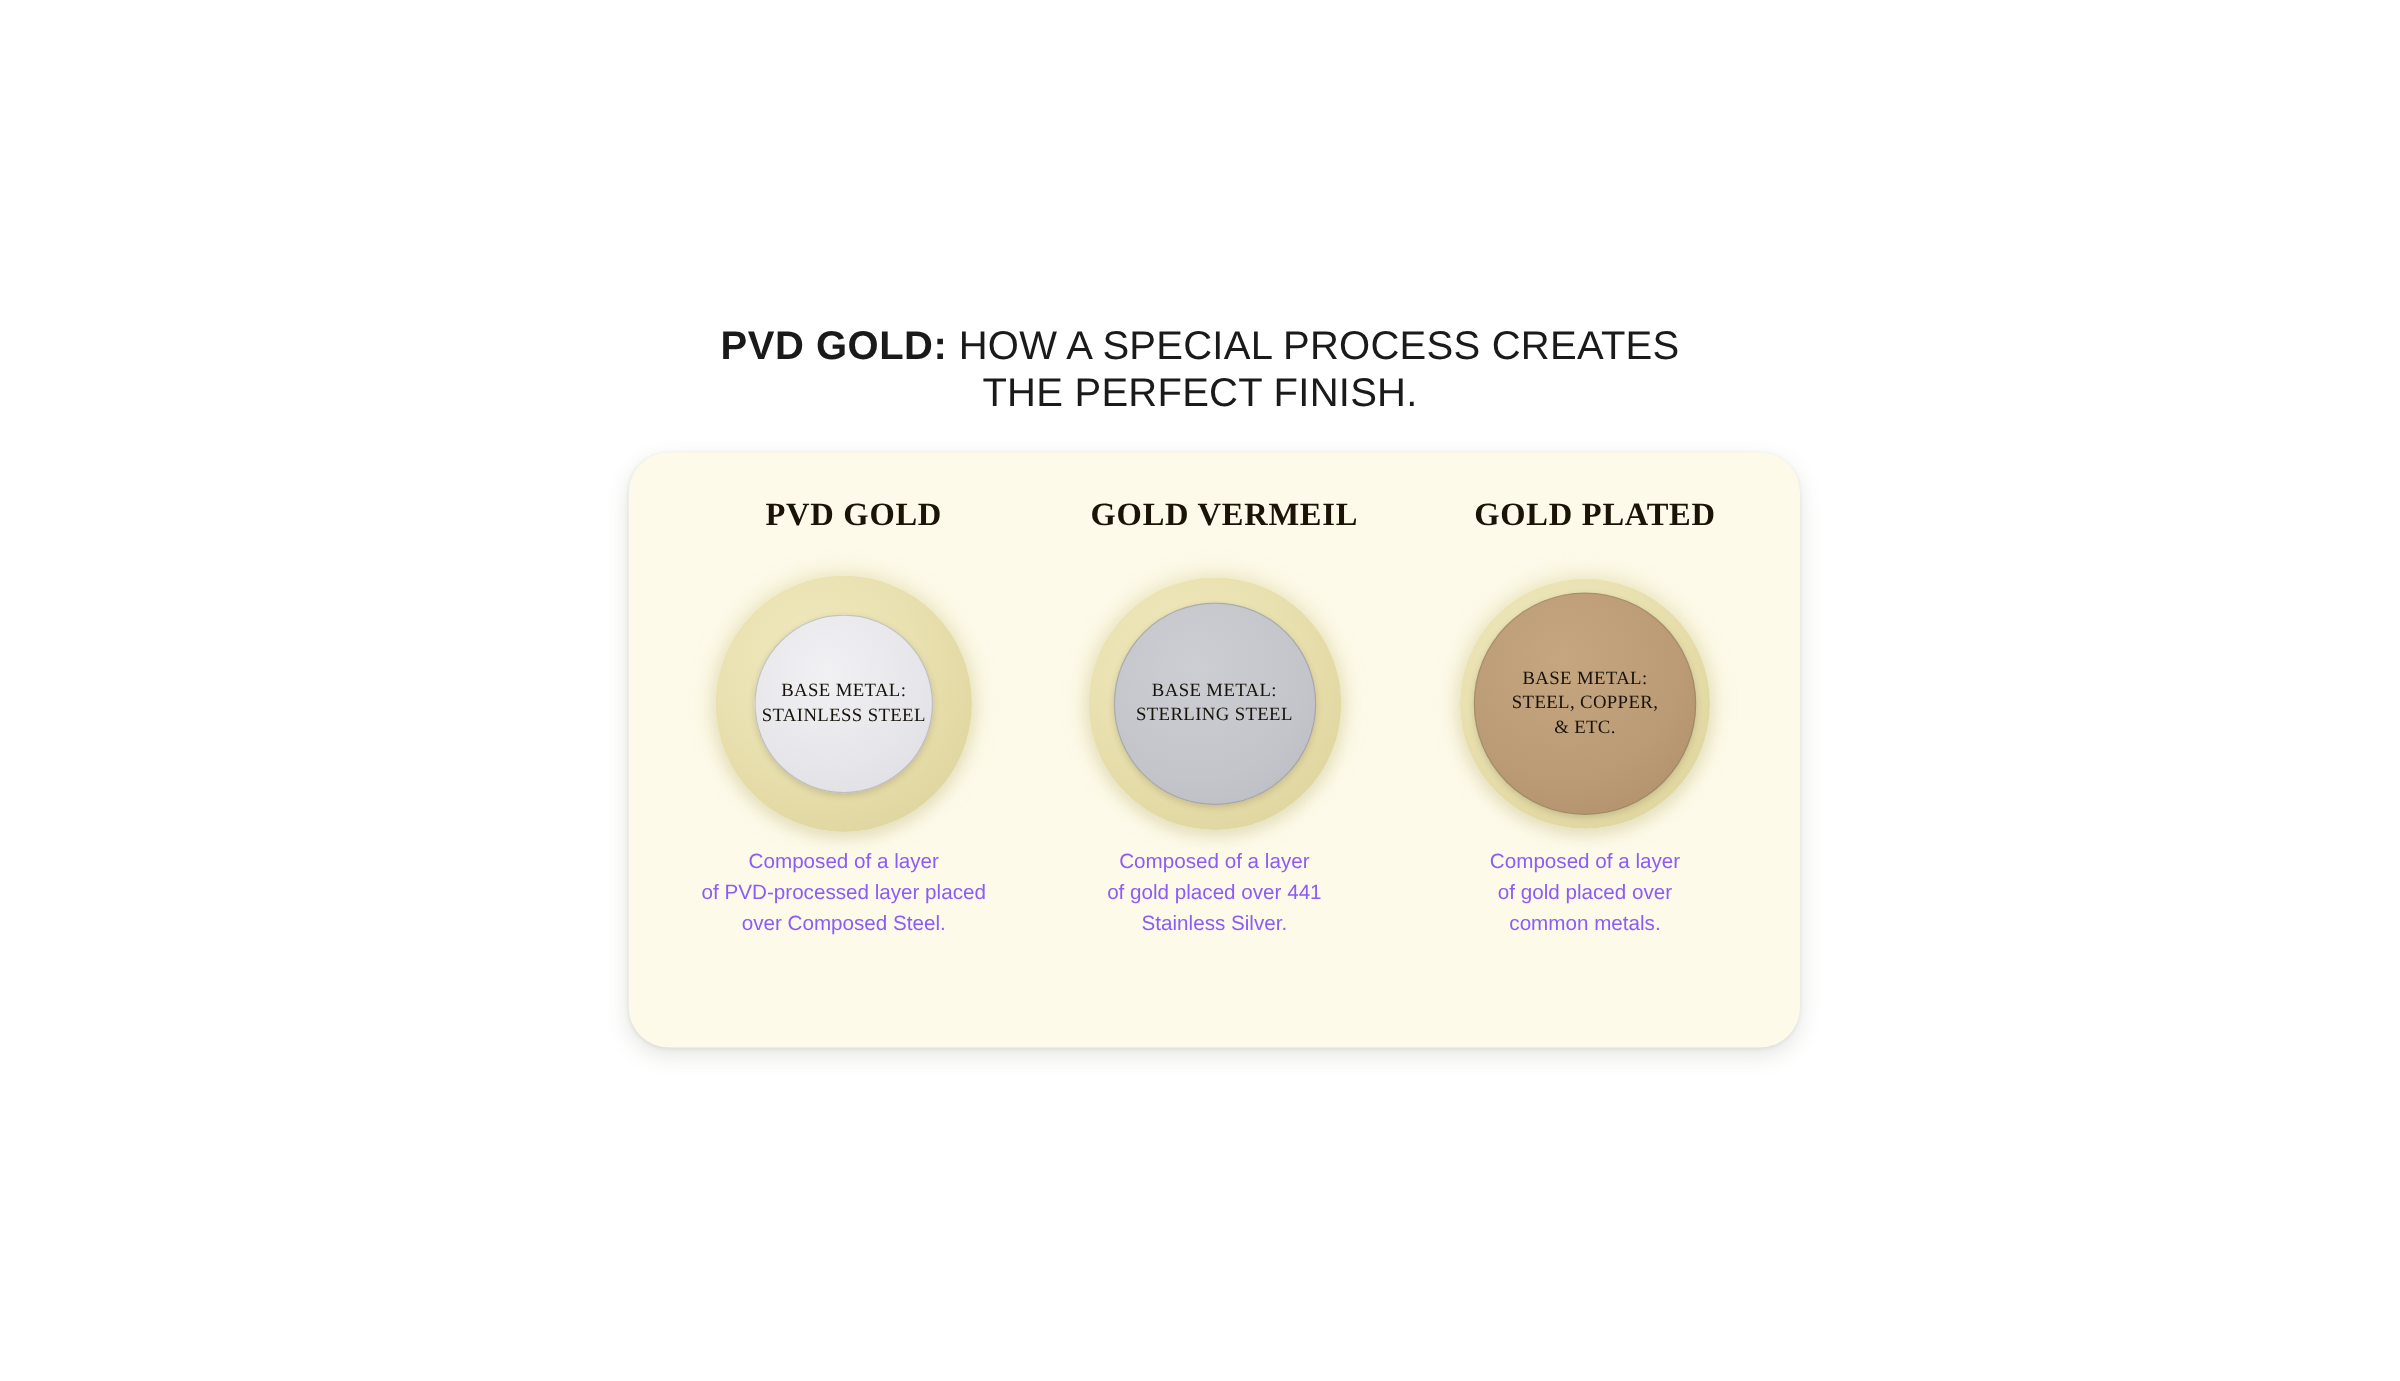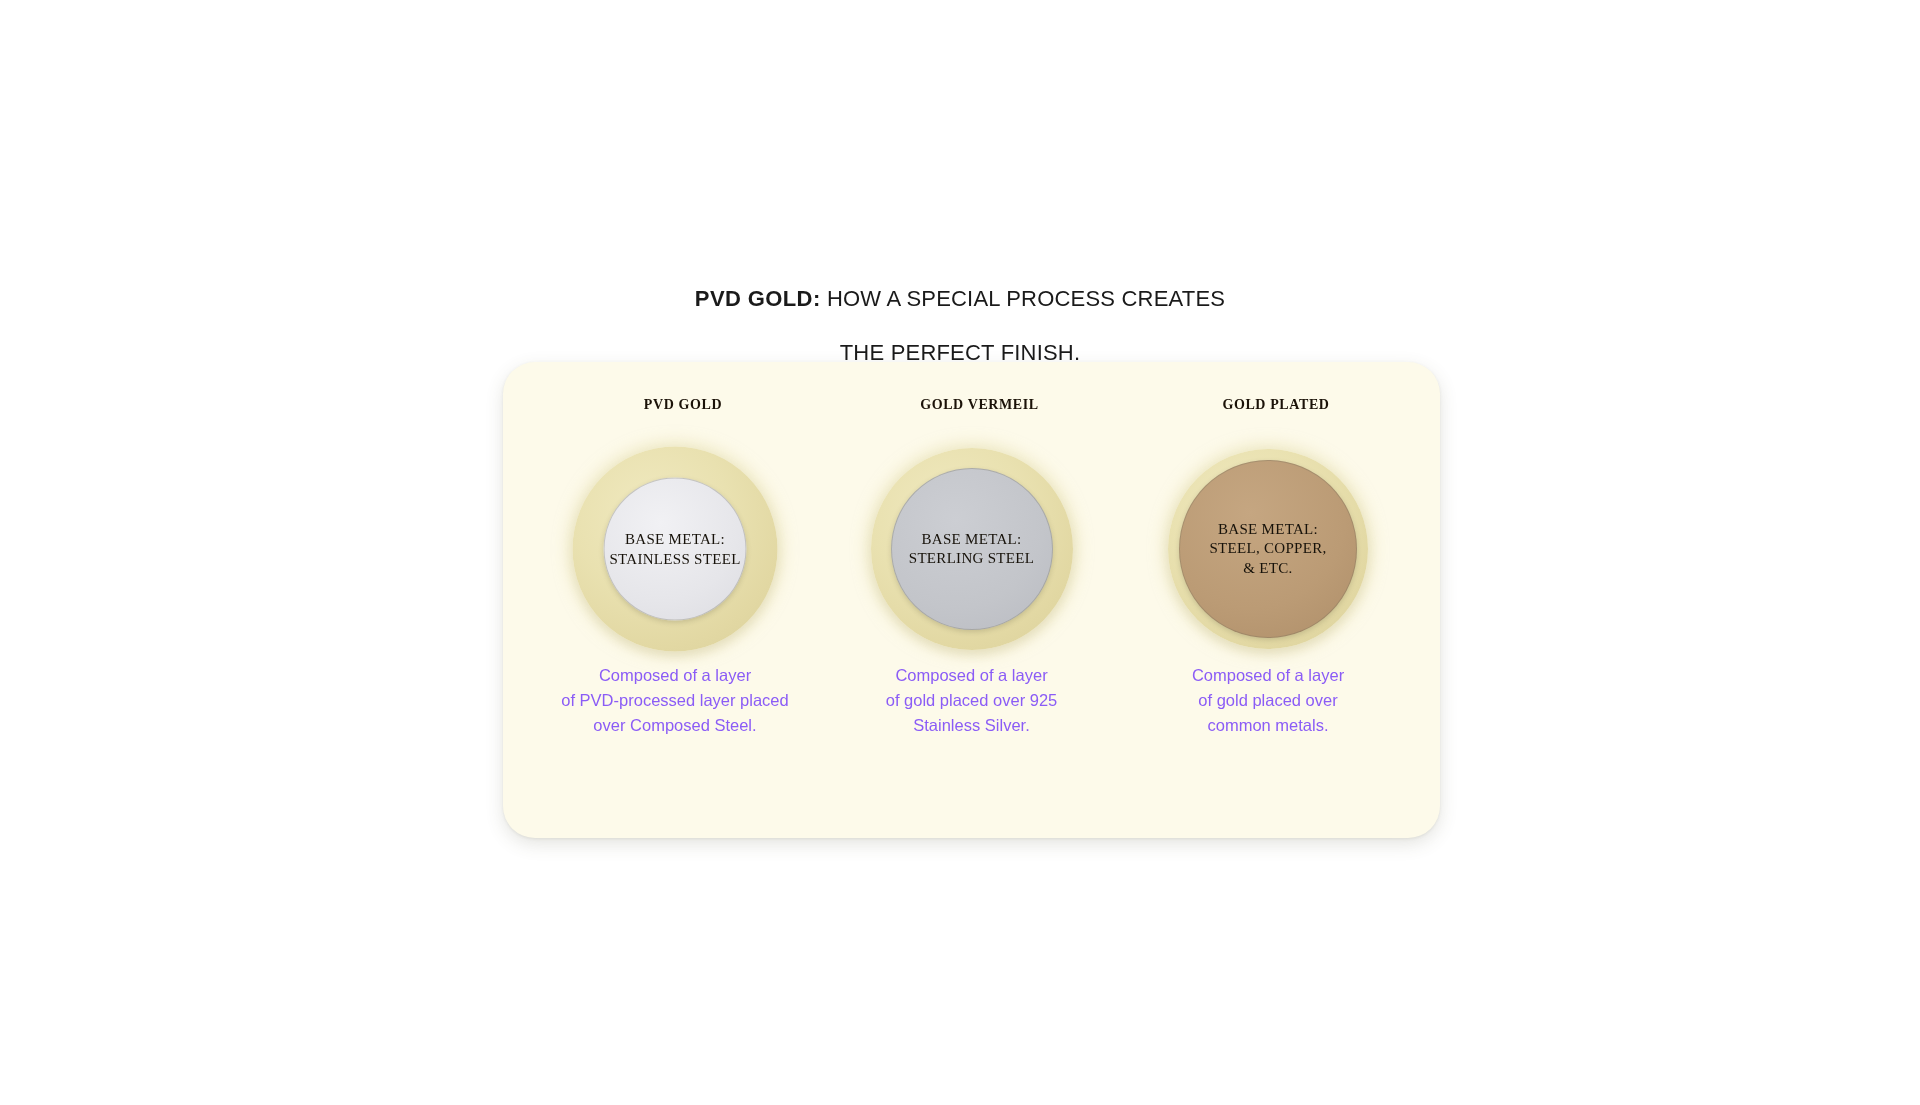--- a/index.html
+++ b/index.html
@@ -20,25 +20,24 @@
   .title-block {
     position: absolute;
     left: 0;
     top: 258px;
     width: 1920px;
     text-align: center;
     line-height: 1.18;
   }
   .title-line {
     font-family: "Liberation Sans", sans-serif;
-    font-size: 22px;
+    font-size: 32px;
     letter-spacing: 0.2px;
     color: #1a1a1a;
     white-space: nowrap;
-    margin-top: 28px;
   }
   .title-strong {
     font-weight: 700;
     letter-spacing: 0.4px;
   }
   .title-rest {
     font-weight: 400;
   }
 
   
@@ -72,21 +71,21 @@
     width: 296px;
     display: flex;
     flex-direction: column;
     align-items: center;
   }
 
   .col-header {
     margin-top: 35px;
     font-family: "Liberation Serif", serif;
     font-weight: 700;
-    font-size: 14px;
+    font-size: 26px;
     letter-spacing: 0.6px;
     color: #1b1208;
     text-align: center;
     white-space: nowrap;
     margin-left: 16px;
   }
 
   
   .circle-wrap {
     margin-top: 22px;
@@ -194,21 +193,21 @@
       <div class="col-header">GOLD VERMEIL</div>
       <div class="circle-wrap">
         <div class="ring"></div>
         <div class="core">
           <span class="core-line">BASE METAL:</span>
           <span class="core-line">STERLING STEEL</span>
         </div>
       </div>
       <div class="caption">
         <span class="caption-line">Composed of a layer</span>
-        <span class="caption-line">of gold placed over 925</span>
+        <span class="caption-line">of gold placed over 441</span>
         <span class="caption-line">Stainless Silver.</span>
       </div>
     </div>
 
     <div class="column c3">
       <div class="col-header">GOLD PLATED</div>
       <div class="circle-wrap">
         <div class="ring"></div>
         <div class="core">
           <span class="core-line">BASE METAL:</span>

